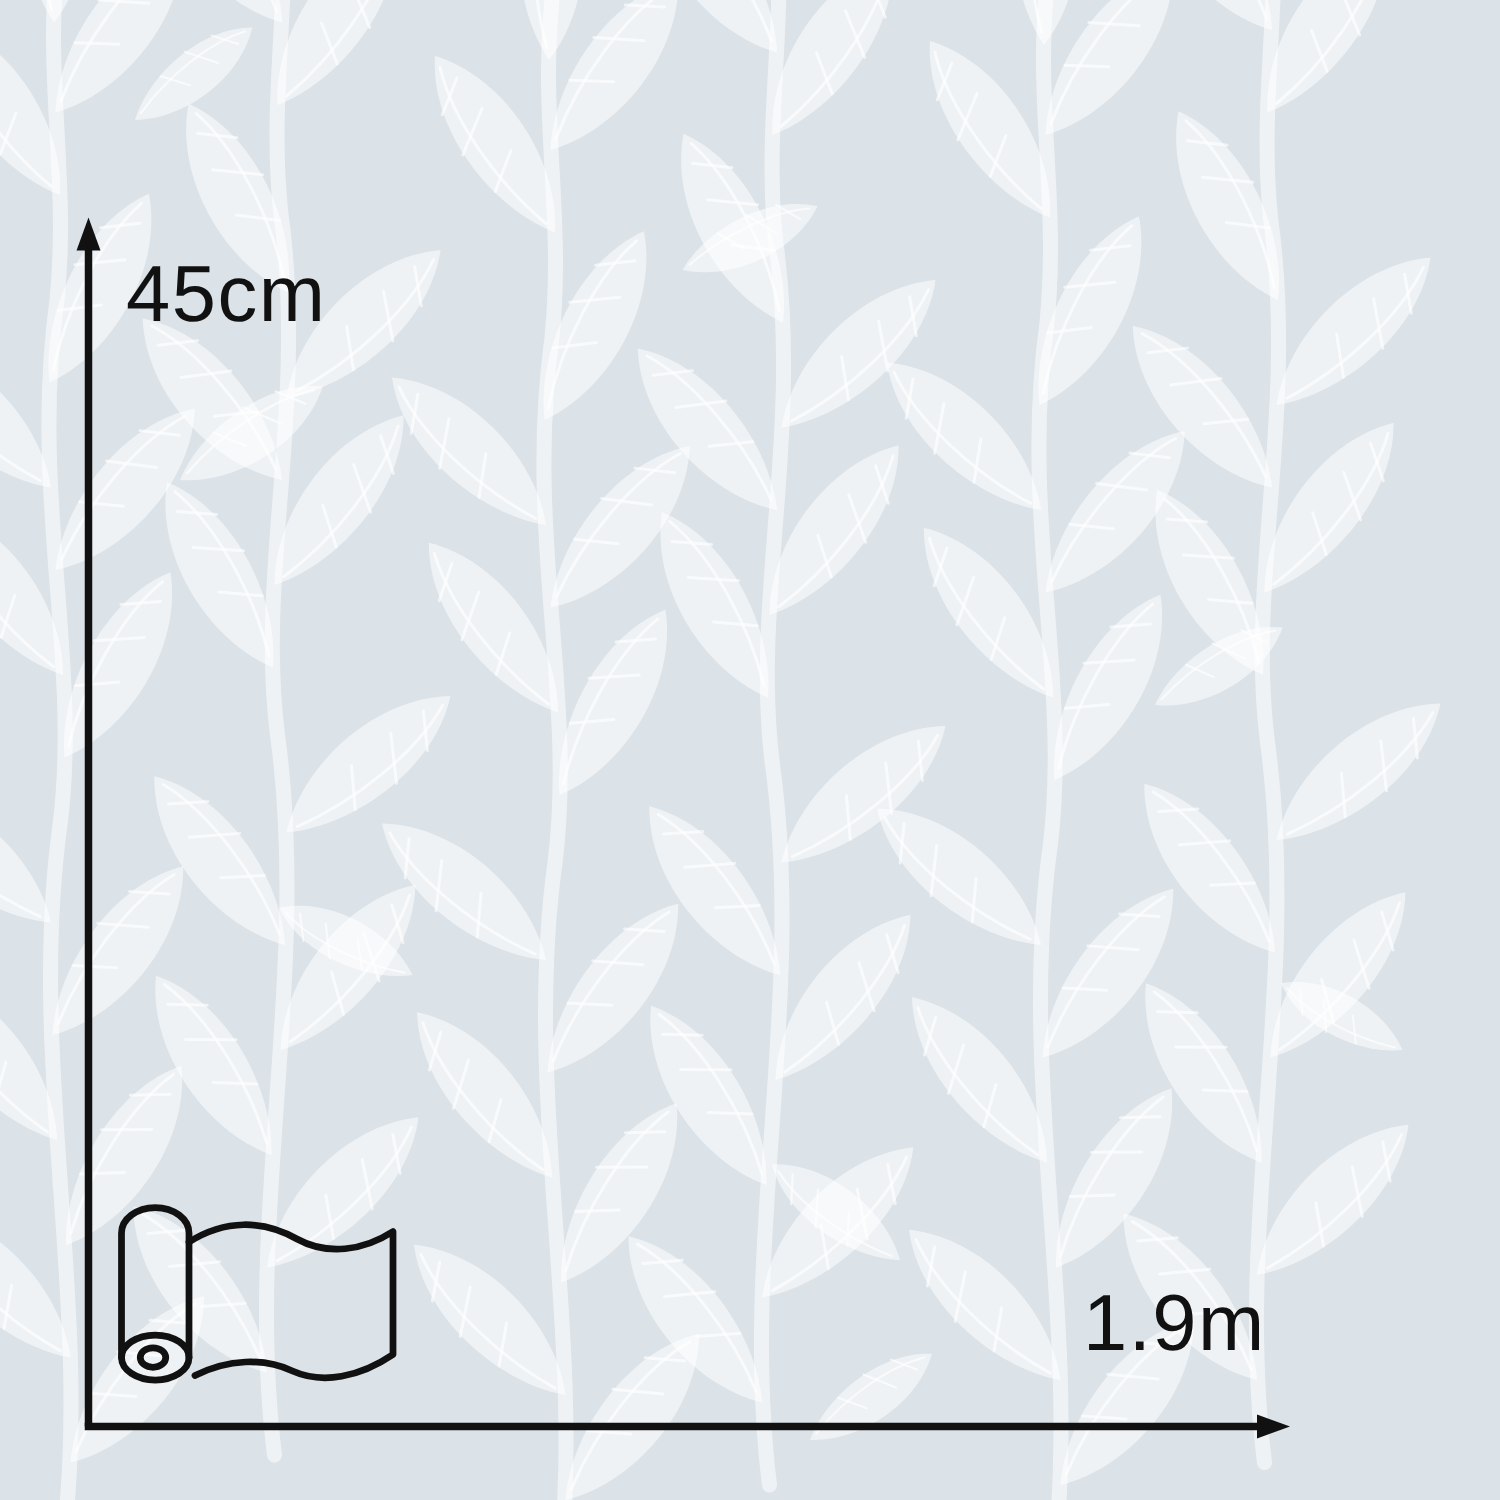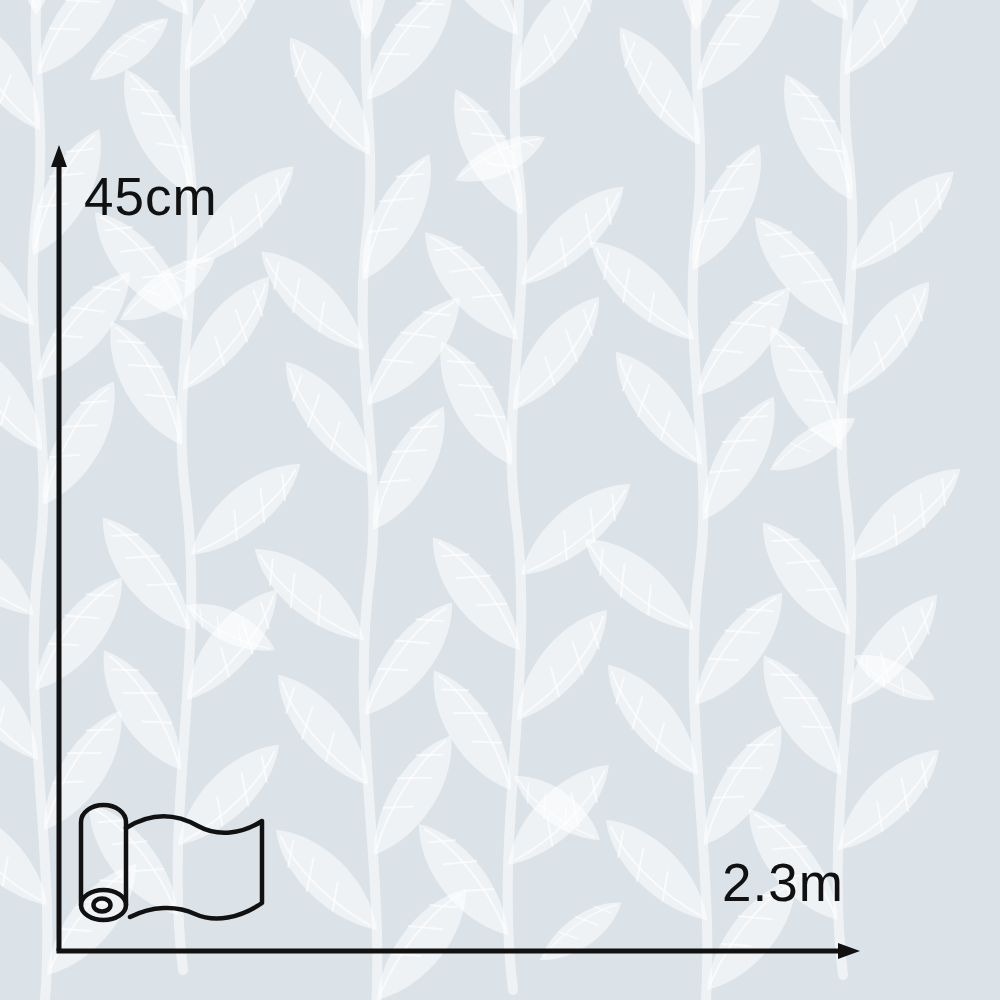--- a/index.html
+++ b/index.html
@@ -105,15 +105,15 @@
         <path class="rollline" d="M126,828 C150,813 175,813 198,826 C218,837 242,834 262,821 L262,903 C240,918 215,923 195,914 C176,905 152,906 130,917"></path>
         <path class="rollline" d="M81,905 L81,822 A22.5,17 0 0 1 126,822 L126,905"></path>
         <ellipse class="rollline" cx="103.5" cy="905" rx="22.5" ry="15"></ellipse>
         <ellipse class="rollline" cx="102" cy="905" rx="8.5" ry="6.5"></ellipse>
       </g>
 
     </g>
   </svg>
 
   <div id="height-label" class="dim-label">45cm</div>
-  <div id="width-label" class="dim-label">2.3m</div>
+  <div id="width-label" class="dim-label">1.9m</div>
 
 </div>
 
 </body></html>

